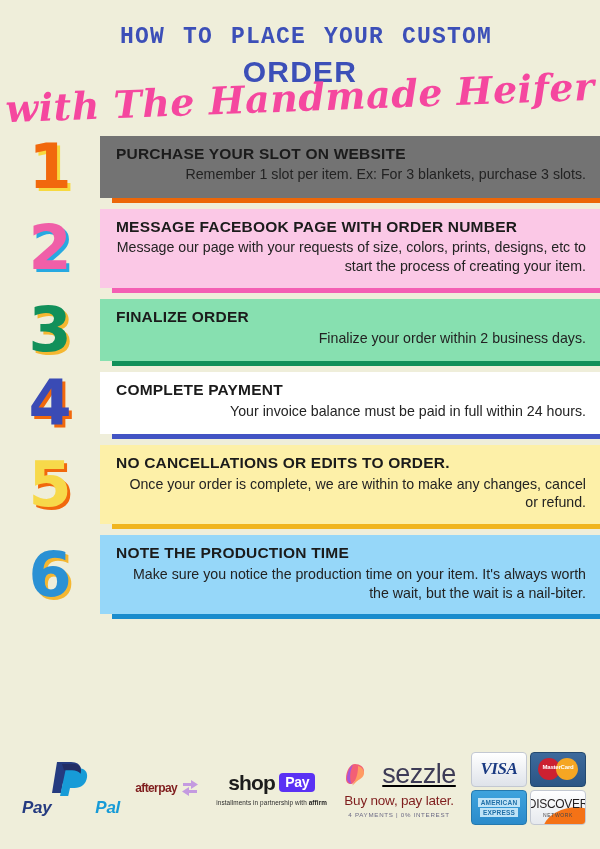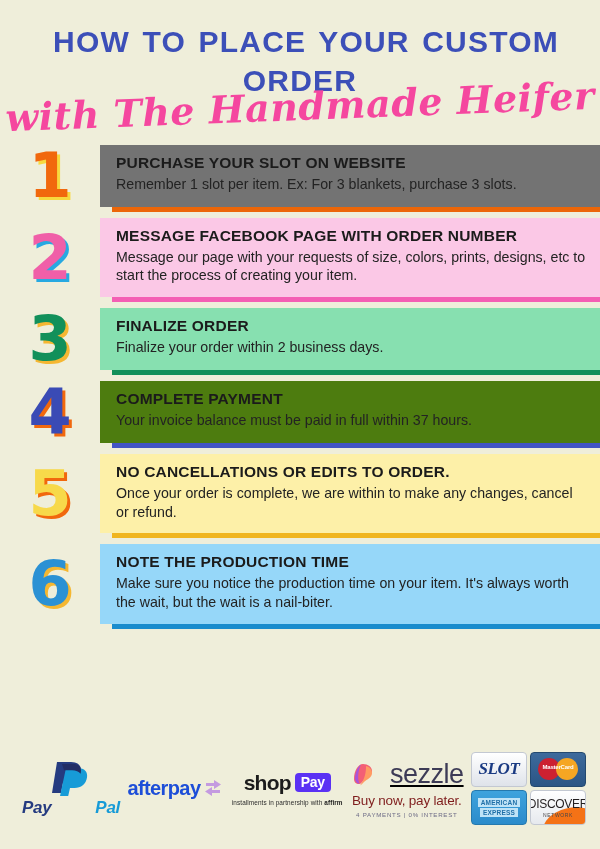--- a/index.html
+++ b/index.html
@@ -15,23 +15,23 @@
     position: relative;
   }
 
   
   .header {
     padding-top: 22px;
     text-align: center;
     position: relative;
   }
   .title-main {
-    font-family: Liberation Sans, sans-serif;
-    font-weight: bold;
-    font-size: 30px;
+    font-family: Liberation Mono, monospace;
+    font-weight: bold;
+    font-size: 23px;
     letter-spacing: 1.2px;
     color: #3c4fb8;
     line-height: 1.33;
     text-transform: uppercase;
     padding: 0 28px;
     word-spacing: 3px;
     margin-left: 12px;
   }
   .title-line2 {
     font-family: "Liberation Sans", sans-serif;
@@ -105,20 +105,21 @@
     color: #1b1b1b;
     text-transform: uppercase;
     line-height: 1.15;
     margin-bottom: 3px;
   }
   .step-desc {
     font-family: "Liberation Sans", sans-serif;
     font-size: 14.2px;
     color: #232323;
     line-height: 1.32;
+    text-align: right;
   }
 
   
   .payments {
     position: absolute;
     left: 0;
     right: 0;
     bottom: 18px;
     height: 86px;
     display: flex;
@@ -144,22 +145,22 @@
     margin-top: 1px;
     letter-spacing: -0.3px;
   }
   .pp-dark { color: #253b80; }
   .pp-light { color: #179bd7; margin-left: 44px; }
 
   
   .afterpay-word {
     font-family: "Liberation Sans", sans-serif;
     font-weight: bold;
-    font-size: 20px;
-    color: #1d4ed8;
+    font-size: 12px;
+    color: #7f1d1d;
     letter-spacing: -0.6px;
     display: flex;
     align-items: center;
     gap: 2px;
   }
 
   
   .shoppay-row {
     display: flex;
     align-items: center;
@@ -354,23 +355,23 @@
       <div class="step-title">FINALIZE ORDER</div>
       <div class="step-desc">Finalize your order within 2 business days.</div>
       <div class="accent" id="acc2" style="background: rgb(18, 144, 90);"></div>
     </div>
   </div>
 
   <div class="step-row">
     <div class="step-num-wrap">
       <div class="step-num" id="num3" style="color: rgb(58, 75, 181); text-shadow: rgb(241, 104, 13) 3px 3px 0px;">4</div>
     </div>
-    <div class="step-card" id="card3" style="background: #4d7c0f;">
+    <div class="step-card" id="card3" style="background: #ffffff;">
       <div class="step-title">COMPLETE PAYMENT</div>
-      <div class="step-desc">Your invoice balance must be paid in full within 37 hours.</div>
+      <div class="step-desc">Your invoice balance must be paid in full within 24 hours.</div>
       <div class="accent" id="acc3" style="background: rgb(66, 84, 196);"></div>
     </div>
   </div>
 
   <div class="step-row">
     <div class="step-num-wrap">
       <div class="step-num" id="num4" style="color: rgb(247, 217, 74); text-shadow: rgb(241, 104, 13) 3px 3px 0px;">5</div>
     </div>
     <div class="step-card" id="card4" style="background: rgb(253, 240, 168);">
       <div class="step-title">NO CANCELLATIONS OR EDITS TO ORDER.</div>
@@ -429,21 +430,21 @@
         <path d="M11 3.6 c-4 3 -6 9 -6 14 c0 3 2 5 4.6 5.2 c-2.4 -5 -1.6 -13 1.4 -19.2 z" fill="#a855d8"></path>
       </svg>
       <span class="sezzle-word">sezzle</span>
     </div>
     <div class="sezzle-sub">Buy now, pay later.</div>
     <div class="sezzle-fine">4 PAYMENTS | 0% INTEREST</div>
   </div>
 
   <div class="cards-grid">
     <div class="card-tile card-visa">
-      <span class="visa-text">SLOT</span>
+      <span class="visa-text">VISA</span>
     </div>
     <div class="card-tile card-mc">
       <div class="mc-circles">
         <div class="mc-c mc-red"></div>
         <div class="mc-c mc-yellow"></div>
         <div class="mc-label">MasterCard</div>
       </div>
     </div>
     <div class="card-tile card-amex">
       <span class="amex-line">AMERICAN</span>

